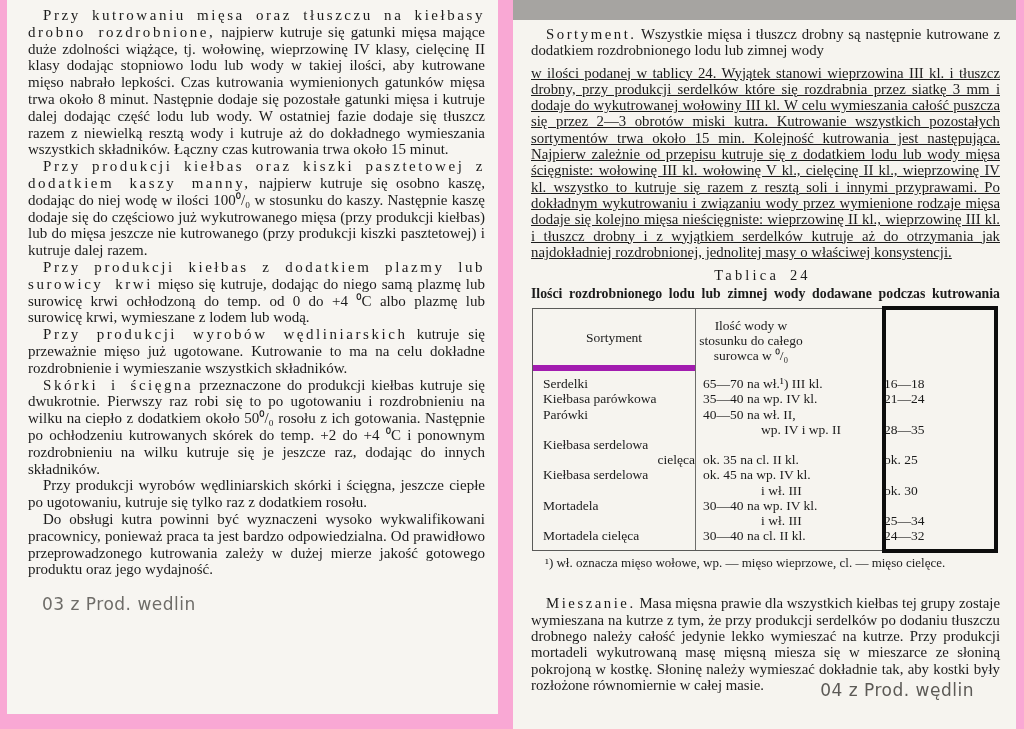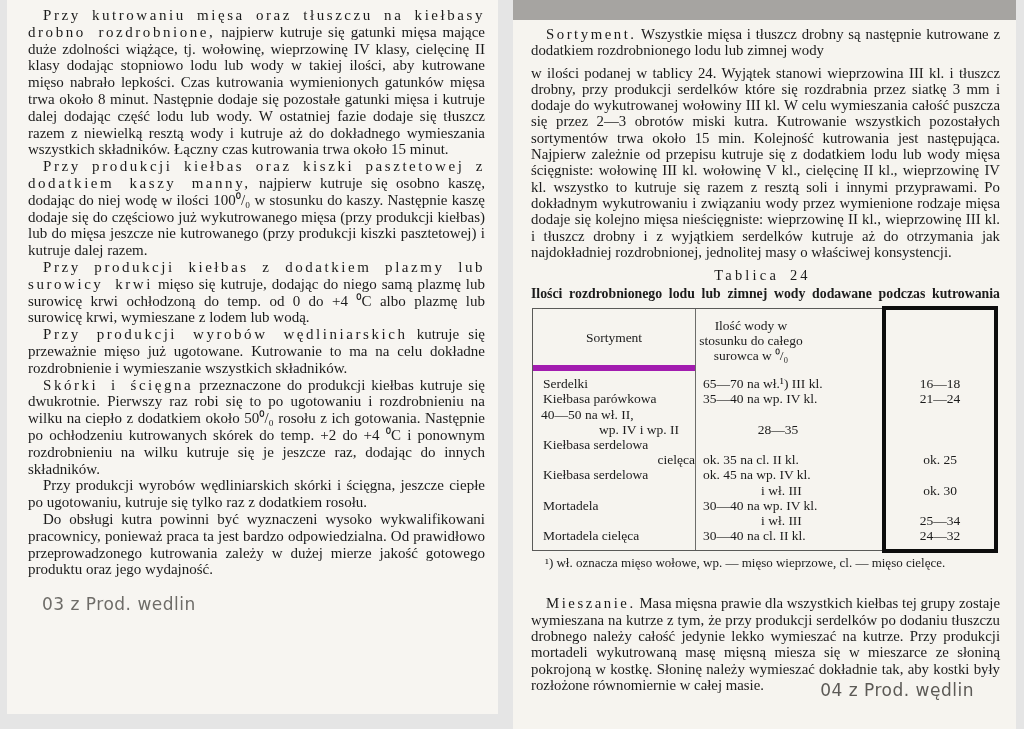--- a/index.html
+++ b/index.html
@@ -1,47 +1,47 @@
 <!DOCTYPE html>
 <html><head>
 <meta charset="utf-8">
 <style>
   html,body{margin:0;padding:0;}
-  .canvas{position:relative;width:1024px;height:729px;background:#e5e5e5;overflow:hidden;
+  .canvas{position:relative;width:1024px;height:729px;background:#f9a8d4;overflow:hidden;
           font-family:"Liberation Serif",serif;color:#1b1b1b;}
   
   .page-left{position:absolute;left:7px;top:0;width:491px;height:714px;background:#f7f5f1;
              padding:7px 13px 0 21px;box-sizing:border-box;}
   .lpar{margin:0;text-align:justify;text-indent:15px;font-size:15px;line-height:16.8px;}
   .sperr{letter-spacing:0.17em;word-spacing:0.28em;}
   
   .page-right{position:absolute;left:513px;top:0;width:503px;height:729px;background:#f6f4ef;
               padding:0 16px 0 18px;box-sizing:border-box;}
   .scanband{position:absolute;top:0;left:0;right:0;height:20px;background:#a6a4a1;}
   .rcontent{position:relative;padding-top:26px;}
   .rpar{margin:0;text-align:justify;text-indent:15px;font-size:14.8px;line-height:16.3px;}
-  .rpar2{margin:6px 0 7px;text-align:justify;text-indent:0;font-size:14.8px;line-height:16.3px;}
+  .rpar2{margin:6px 0 7px;text-align:justify;text-indent:0;font-size:14.8px;line-height:16.3px;text-decoration:underline;}
   .tablica{text-align:center;letter-spacing:0.22em;margin:6px 6px 2px 0;font-size:14.5px;}
   .table-title{font-weight:bold;font-size:13.8px;margin:2px 0 6px;
                text-align:justify;text-align-last:justify;}
   
   .ztable{position:relative;width:465px;margin:0 0 4px 1px;border:1px solid #5a5a58;
           box-sizing:border-box;font-size:13.5px;}
   .thead{display:flex;min-height:62px;}
   .hc{display:flex;align-items:center;justify-content:center;text-align:center;
       line-height:15px;padding:4px 2px;box-sizing:border-box;}
   .c1{width:162px;} .c2{width:189px;} .c3{width:112px;}
   .thead .c1,.thead .c2{border-bottom:6px solid #a21caf;}
   .tbody{padding:5px 0 7px;}
   .trow{display:flex;}
   .tc{line-height:15.2px;box-sizing:border-box;}
   .tc.c1{padding-left:10px;}
   .tc.c2{padding-left:8px;}
   .tc.c2.bot{display:flex;flex-direction:column;justify-content:flex-end;}
-  .tc.c3{display:flex;flex-direction:column;justify-content:center;align-items:center;text-align:center;}
+  .tc.c3{display:flex;flex-direction:column;justify-content:center;align-items:flex-start;text-align:center;}
   .tc.c3.bot{justify-content:flex-end;}
   .cont{padding-left:58px;}
   .cont2{padding-left:26px;text-align:right;}
   .vline{position:absolute;left:162px;top:0;bottom:0;width:1px;background:#6d6d6a;}
   .c3frame{position:absolute;left:349px;top:-3px;bottom:-3px;width:116px;
            border:4px solid #0d0d0d;box-sizing:border-box;pointer-events:none;}
   .footnote{font-size:13px;margin:4px 0 24px 14px;}
   
   .caption{font-family:"DejaVu Sans",sans-serif;color:#6e6c68;font-size:17px;letter-spacing:0.5px;}
   .cap-left{margin:16px 0 0 14px;}
@@ -94,20 +94,23 @@
                 <div>Kiełbasa parówkowa</div>
               </div>
             <div class="tc c2">
                 <div>35—40 na wp. IV kl.</div>
               </div>
             <div class="tc c3">
                 <div>21—24</div>
               </div>
           </div>
           <div class="trow">
+            <div class="tc c1">
+                <div>Parówki</div>
+              </div>
             <div class="tc c2">
                 <div>40—50 na wł. II,</div>
                 <div class="cont">wp. IV i wp. II</div>
               </div>
             <div class="tc c3 bot">
                 <div>28—35</div>
               </div>
           </div>
           <div class="trow">
             <div class="tc c1">

